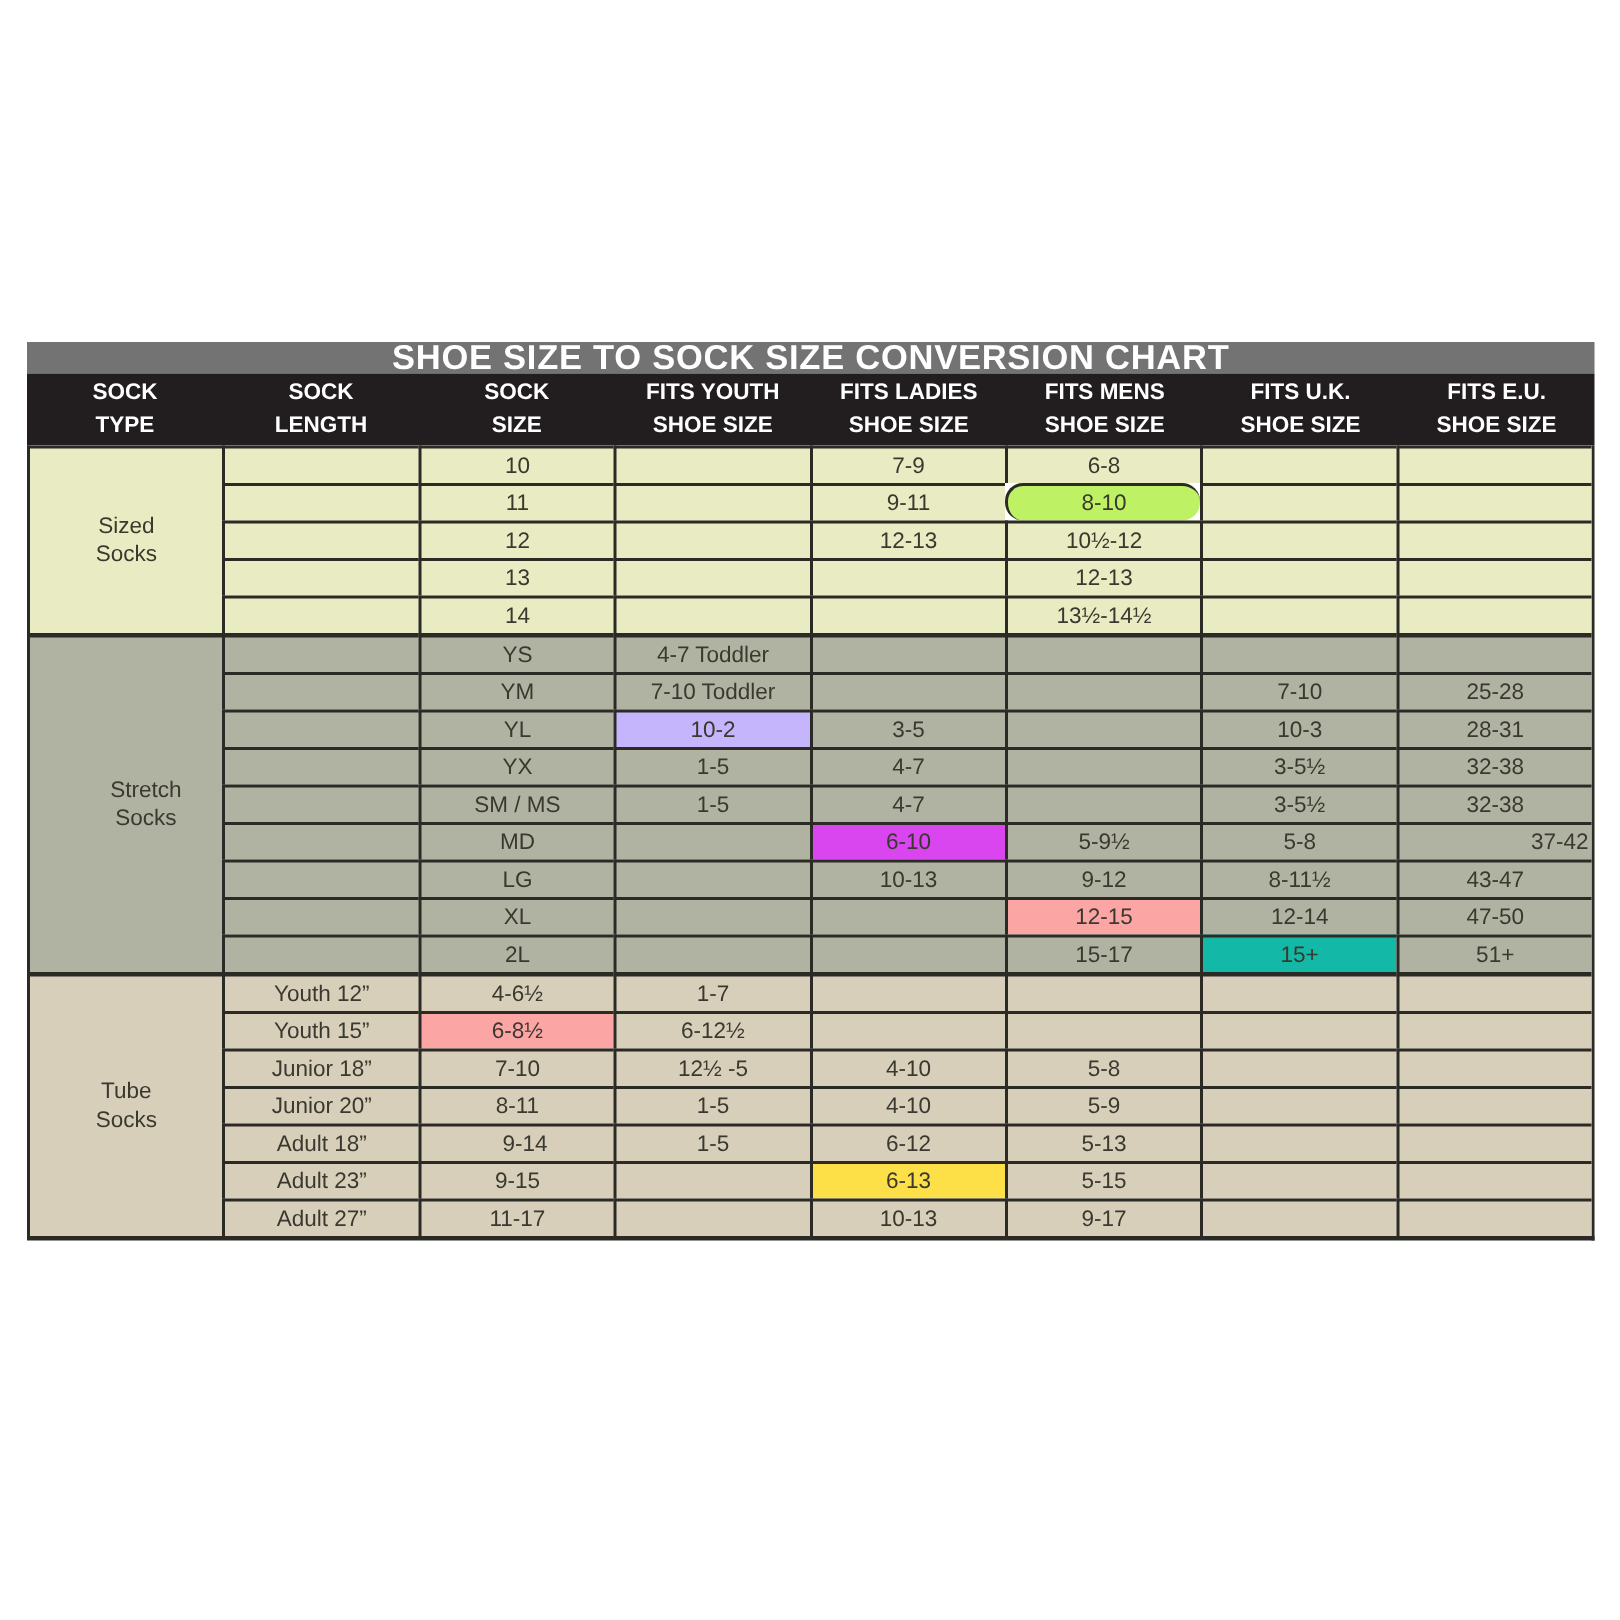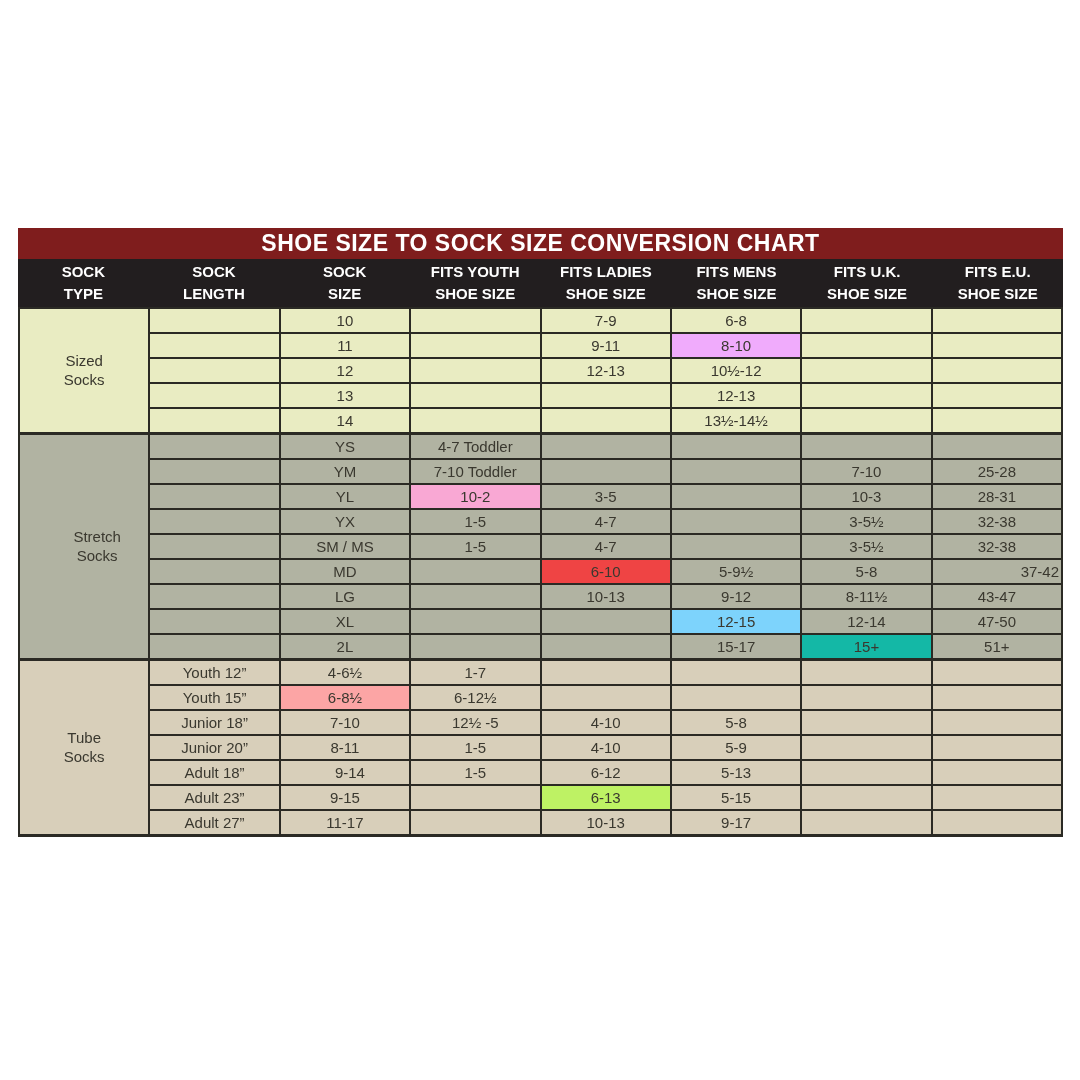--- a/index.html
+++ b/index.html
@@ -9,22 +9,22 @@
     background: #ffffff;
     font-family: "Liberation Sans", sans-serif;
     overflow: hidden;
   }
   .table-wrap {
     position: absolute;
     left: 18px; top: 228px;
     width: 1045px;
   }
   .title-bar {
-    height: 31px;
-    background: #7f1d1d;
+    height: 21px;
+    background: #737373;
     display: flex; align-items: center; justify-content: center; text-align: right;
   }
   .title-bar span {
     color: #ffffff;
     font-weight: 700;
     font-size: 23px;
     letter-spacing: 0.5px;
     white-space: nowrap;
   }
   .header-row {
@@ -118,21 +118,21 @@
             <td style="background: rgb(233, 236, 194);">7-9</td>
             <td style="background: rgb(233, 236, 194);">6-8</td>
             <td style="background: rgb(233, 236, 194);"></td>
             <td style="background: rgb(233, 236, 194);"></td>
           </tr>
           <tr>
             <td style="background: rgb(233, 236, 194);"></td>
             <td style="background: rgb(233, 236, 194);">11</td>
             <td style="background: rgb(233, 236, 194);"></td>
             <td style="background: rgb(233, 236, 194);">9-11</td>
-            <td style="background: #f0abfc;">8-10</td>
+            <td style="background: #bef264; border-radius: 12px;">8-10</td>
             <td style="background: rgb(233, 236, 194);"></td>
             <td style="background: rgb(233, 236, 194);"></td>
           </tr>
           <tr>
             <td style="background: rgb(233, 236, 194);"></td>
             <td style="background: rgb(233, 236, 194);">12</td>
             <td style="background: rgb(233, 236, 194);"></td>
             <td style="background: rgb(233, 236, 194);">12-13</td>
             <td style="background: rgb(233, 236, 194);">10½-12</td>
             <td style="background: rgb(233, 236, 194);"></td>
@@ -172,21 +172,21 @@
             <td style="background: rgb(177, 179, 162);">YM</td>
             <td style="background: rgb(177, 179, 162);">7-10 Toddler</td>
             <td style="background: rgb(177, 179, 162);"></td>
             <td style="background: rgb(177, 179, 162);"></td>
             <td style="background: rgb(177, 179, 162);">7-10</td>
             <td style="background: rgb(177, 179, 162);">25-28</td>
           </tr>
           <tr>
             <td style="background: rgb(177, 179, 162);"></td>
             <td style="background: rgb(177, 179, 162);">YL</td>
-            <td style="background: #f9a8d4;">10-2</td>
+            <td style="background: #c4b5fd;">10-2</td>
             <td style="background: rgb(177, 179, 162);">3-5</td>
             <td style="background: rgb(177, 179, 162);"></td>
             <td style="background: rgb(177, 179, 162);">10-3</td>
             <td style="background: rgb(177, 179, 162);">28-31</td>
           </tr>
           <tr>
             <td style="background: rgb(177, 179, 162);"></td>
             <td style="background: rgb(177, 179, 162);">YX</td>
             <td style="background: rgb(177, 179, 162);">1-5</td>
             <td style="background: rgb(177, 179, 162);">4-7</td>
@@ -200,40 +200,40 @@
             <td style="background: rgb(177, 179, 162);">1-5</td>
             <td style="background: rgb(177, 179, 162);">4-7</td>
             <td style="background: rgb(177, 179, 162);"></td>
             <td style="background: rgb(177, 179, 162);">3-5½</td>
             <td style="background: rgb(177, 179, 162);">32-38</td>
           </tr>
           <tr>
             <td style="background: rgb(177, 179, 162);"></td>
             <td style="background: rgb(177, 179, 162);">MD</td>
             <td style="background: rgb(177, 179, 162);"></td>
-            <td style="background: #ef4444;">6-10</td>
+            <td style="background: #d946ef;">6-10</td>
             <td style="background: rgb(177, 179, 162);">5-9½</td>
             <td style="background: rgb(177, 179, 162);">5-8</td>
             <td style="background: rgb(177, 179, 162); text-align: right;">37-42</td>
           </tr>
           <tr>
             <td style="background: rgb(177, 179, 162);"></td>
             <td style="background: rgb(177, 179, 162);">LG</td>
             <td style="background: rgb(177, 179, 162);"></td>
             <td style="background: rgb(177, 179, 162);">10-13</td>
             <td style="background: rgb(177, 179, 162);">9-12</td>
             <td style="background: rgb(177, 179, 162);">8-11½</td>
             <td style="background: rgb(177, 179, 162);">43-47</td>
           </tr>
           <tr>
             <td style="background: rgb(177, 179, 162);"></td>
             <td style="background: rgb(177, 179, 162);">XL</td>
             <td style="background: rgb(177, 179, 162);"></td>
             <td style="background: rgb(177, 179, 162);"></td>
-            <td style="background: #7dd3fc;">12-15</td>
+            <td style="background: #fca5a5;">12-15</td>
             <td style="background: rgb(177, 179, 162);">12-14</td>
             <td style="background: rgb(177, 179, 162);">47-50</td>
           </tr>
           <tr>
             <td style="background: rgb(177, 179, 162);"></td>
             <td style="background: rgb(177, 179, 162);">2L</td>
             <td style="background: rgb(177, 179, 162);"></td>
             <td style="background: rgb(177, 179, 162);"></td>
             <td style="background: rgb(177, 179, 162);">15-17</td>
             <td style="background: #14b8a6;">15+</td>
@@ -283,21 +283,21 @@
             <td style="background: rgb(216, 207, 186);">1-5</td>
             <td style="background: rgb(216, 207, 186);">6-12</td>
             <td style="background: rgb(216, 207, 186);">5-13</td>
             <td style="background: rgb(216, 207, 186);"></td>
             <td style="background: rgb(216, 207, 186);"></td>
           </tr>
           <tr>
             <td style="background: rgb(216, 207, 186);">Adult 23”</td>
             <td style="background: rgb(216, 207, 186);">9-15</td>
             <td style="background: rgb(216, 207, 186);"></td>
-            <td style="background: #bef264;">6-13</td>
+            <td style="background: #fde047;">6-13</td>
             <td style="background: rgb(216, 207, 186);">5-15</td>
             <td style="background: rgb(216, 207, 186);"></td>
             <td style="background: rgb(216, 207, 186);"></td>
           </tr>
           <tr>
             <td style="background: rgb(216, 207, 186);">Adult 27”</td>
             <td style="background: rgb(216, 207, 186);">11-17</td>
             <td style="background: rgb(216, 207, 186);"></td>
             <td style="background: rgb(216, 207, 186);">10-13</td>
             <td style="background: rgb(216, 207, 186);">9-17</td>

